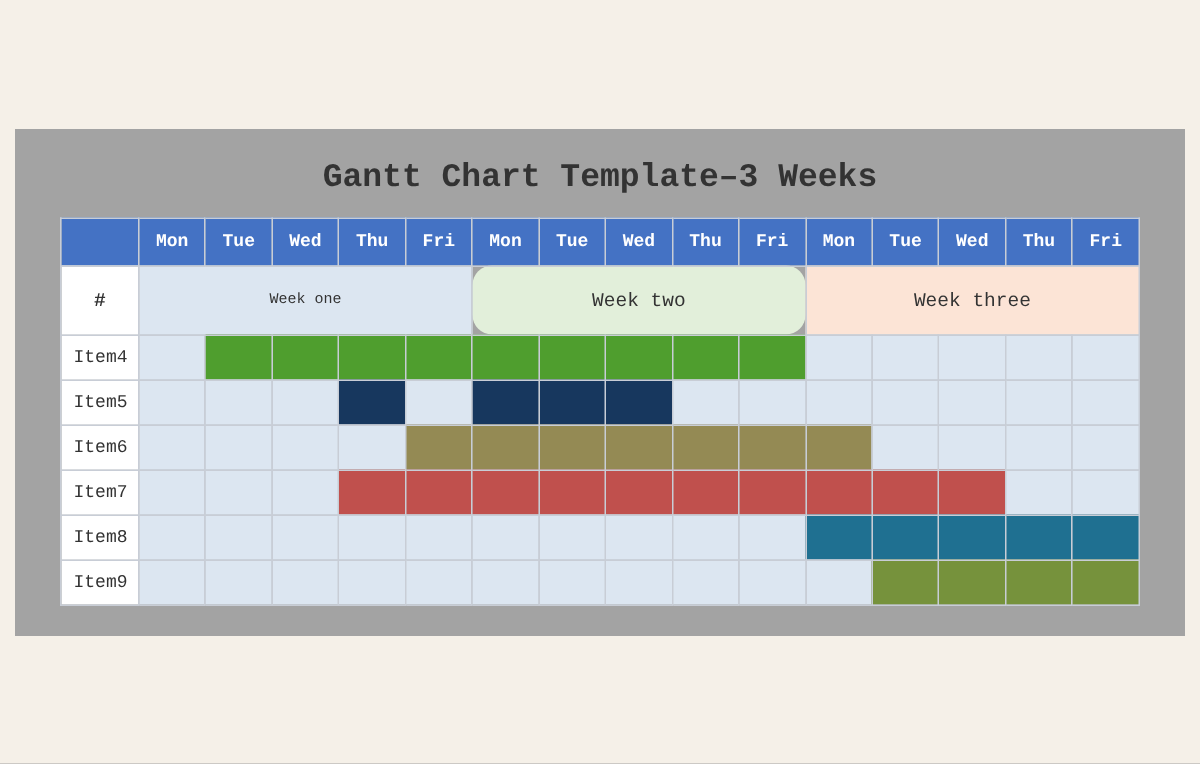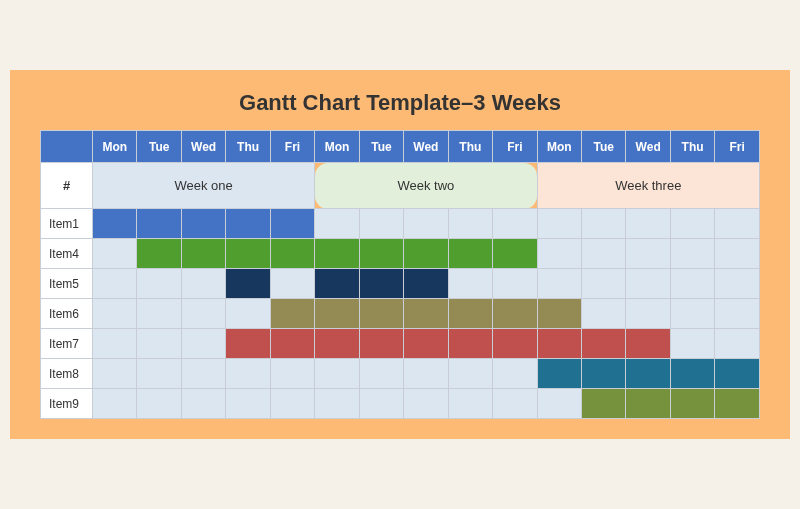--- a/index.html
+++ b/index.html
@@ -6,23 +6,24 @@
     body {
       background-color: #f5f0e8;
       display: flex;
       justify-content: center;
       align-items: center;
       width: 800px;
       height: 509px;
       font-family: Arial, sans-serif;
     }
     .container {
-      background-color: #fdba74;
+      background-color: #a3a3a3;
       padding: 20px 30px;
       width: 780px;
+      font-family: Liberation Mono, monospace;
     }
     .title {
       text-align: center;
       font-size: 22px;
       font-weight: bold;
       color: #333;
       margin-bottom: 14px;
     }
     table {
       width: 100%;
@@ -41,21 +42,21 @@
       background-color: #4472c4;
       color: white;
       font-weight: bold;
       font-size: 12px;
       height: 32px;
     }
     
     .week-one {
       background-color: #dce6f1;
       color: #333;
-      font-size: 13px;
+      font-size: 10px;
       font-weight: normal;
       height: 46px;
     }
     .week-two {
       background-color: #e2efda;
       color: #333;
       font-size: 13px;
       font-weight: normal;
       height: 30px;
       border-radius: 13px;
@@ -147,38 +148,20 @@
       </tr>
 
       <tr>
         <td class="hash-cell">#</td>
         <td colspan="5" class="week-one">Week one</td>
         <td colspan="5" class="week-two">Week two</td>
         <td colspan="5" class="week-three">Week three</td>
       </tr>
     </thead>
     <tbody id="gantt-body">
-    <tr class="data-row">
-          <td class="row-label">Item1</td>
-          <td class="blue-bar"></td>
-          <td class="blue-bar"></td>
-          <td class="blue-bar"></td>
-          <td class="blue-bar"></td>
-          <td class="blue-bar"></td>
-          <td class="empty-cell"></td>
-          <td class="empty-cell"></td>
-          <td class="empty-cell"></td>
-          <td class="empty-cell"></td>
-          <td class="empty-cell"></td>
-          <td class="empty-cell"></td>
-          <td class="empty-cell"></td>
-          <td class="empty-cell"></td>
-          <td class="empty-cell"></td>
-          <td class="empty-cell"></td>
-        </tr>
         <tr class="data-row">
           <td class="row-label">Item4</td>
           <td class="empty-cell"></td>
           <td class="green-bar"></td>
           <td class="green-bar"></td>
           <td class="green-bar"></td>
           <td class="green-bar"></td>
           <td class="green-bar"></td>
           <td class="green-bar"></td>
           <td class="green-bar"></td>

